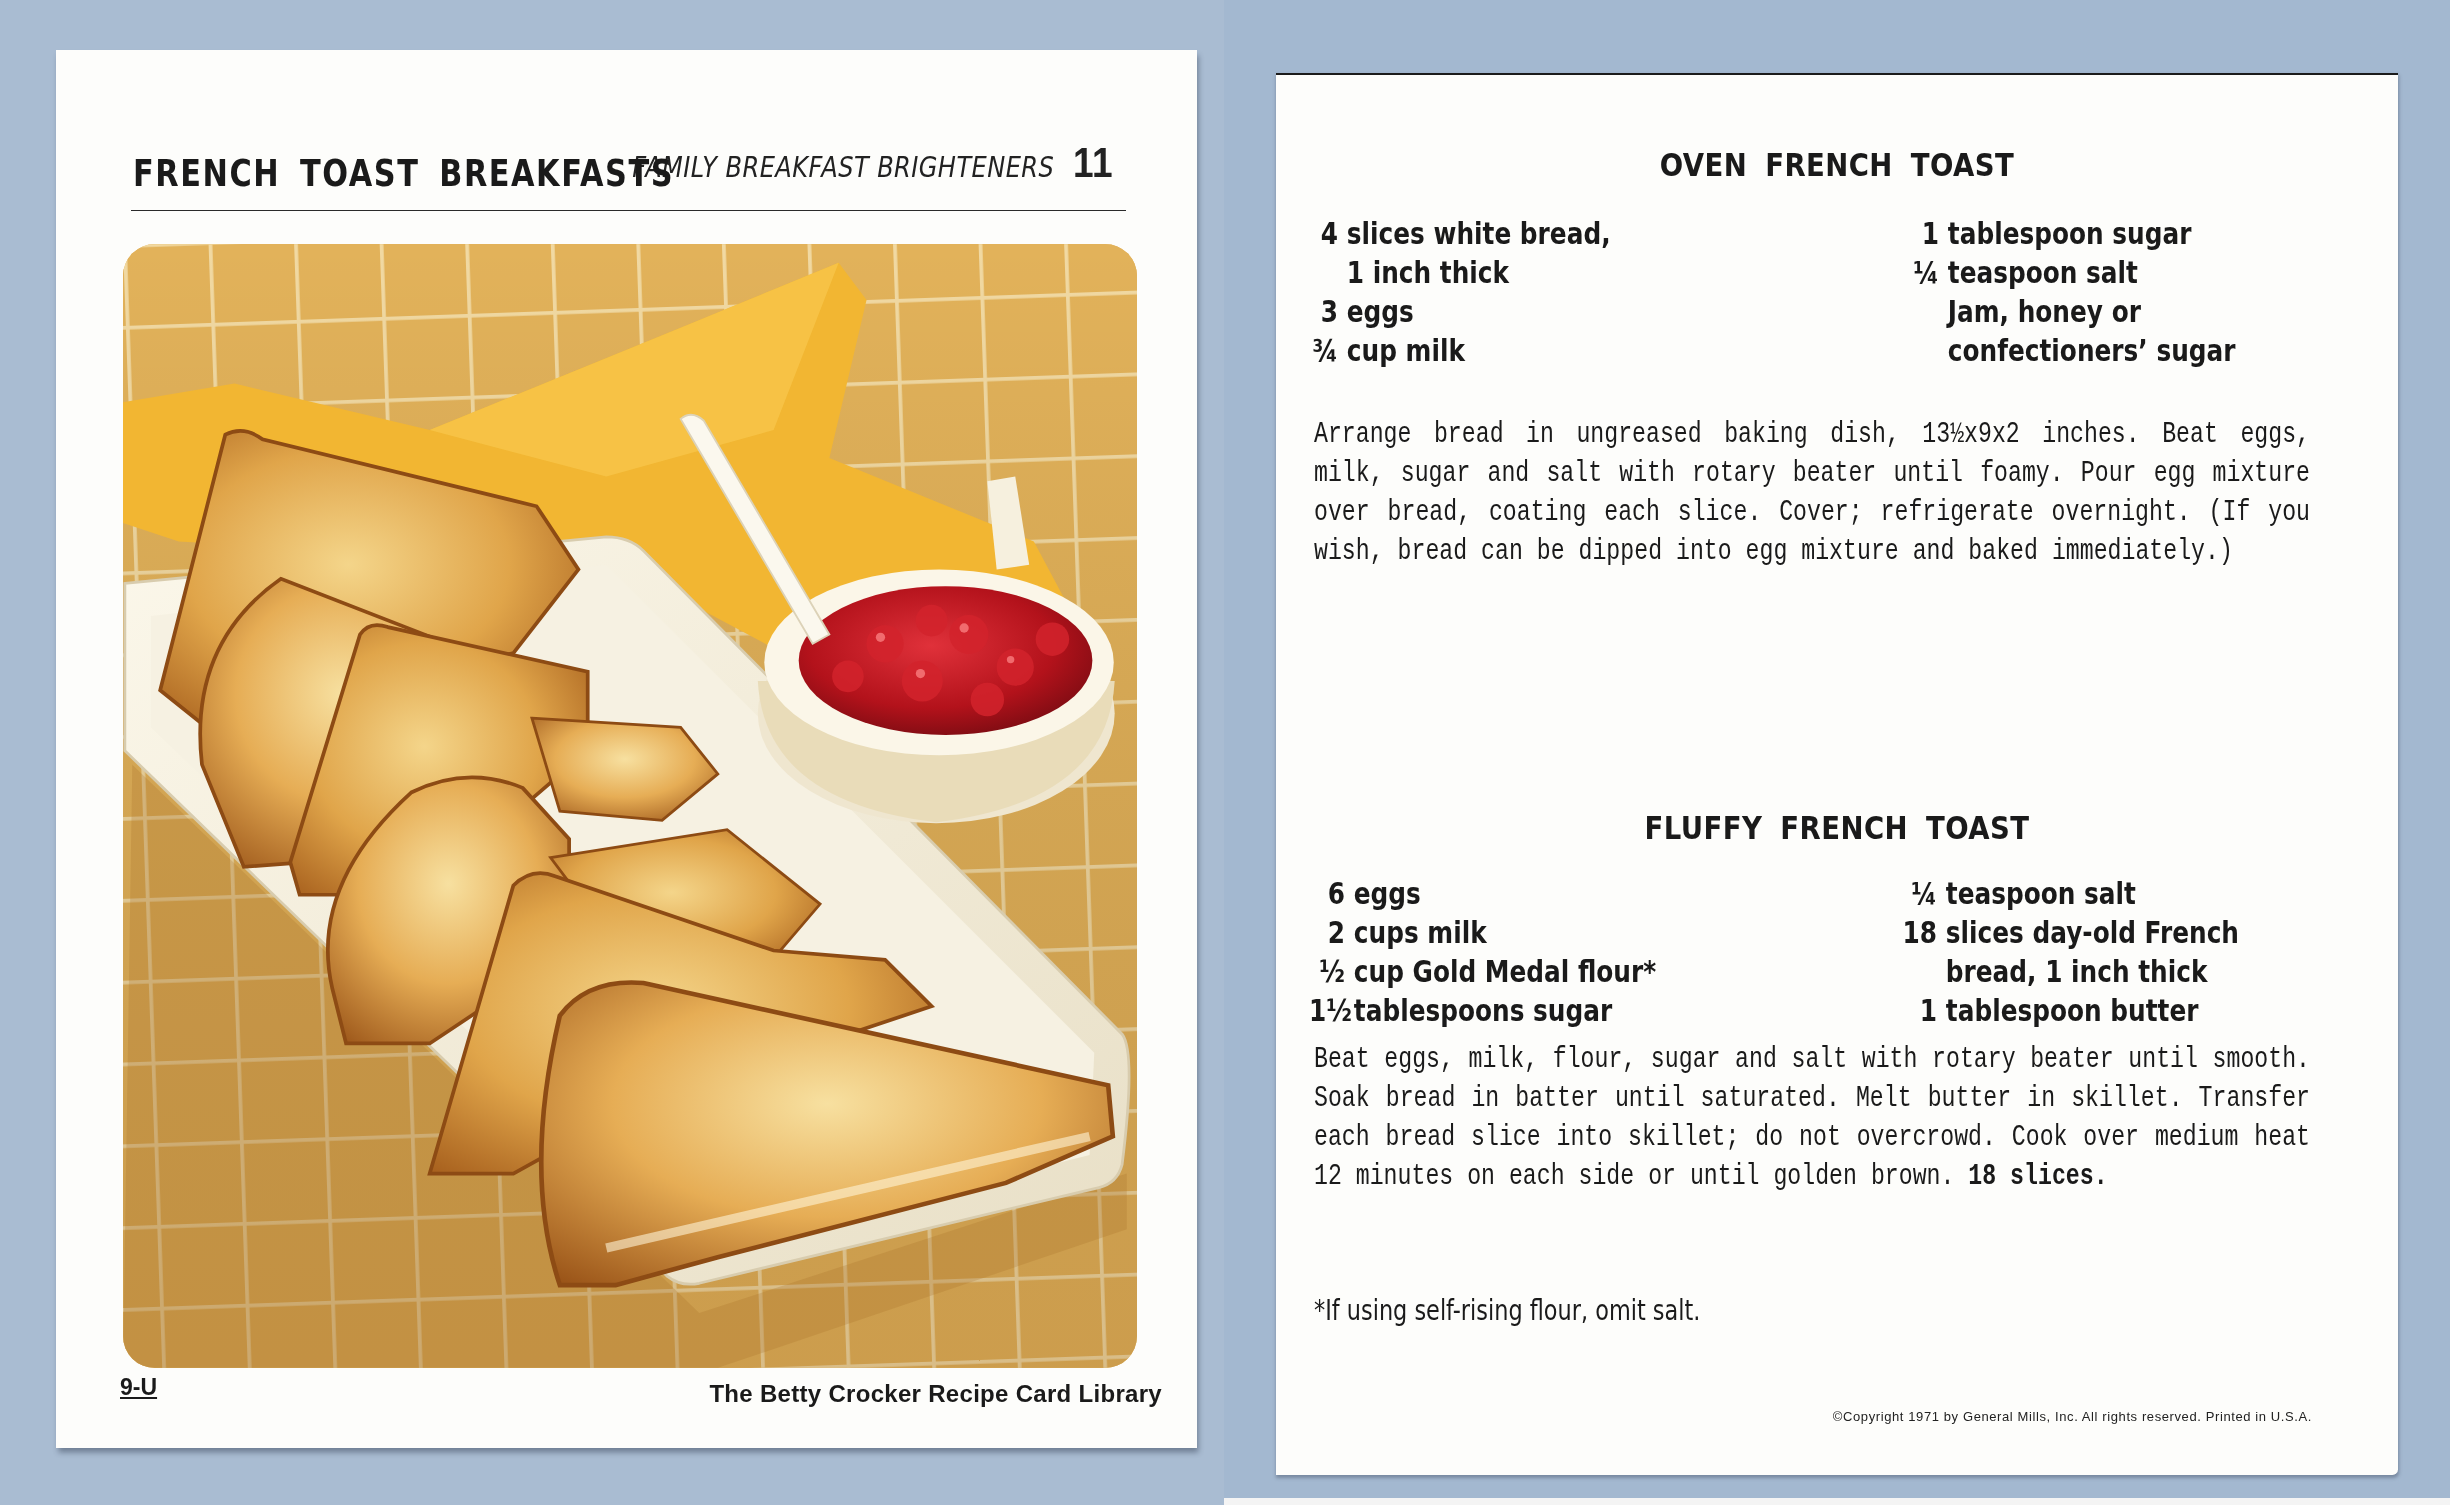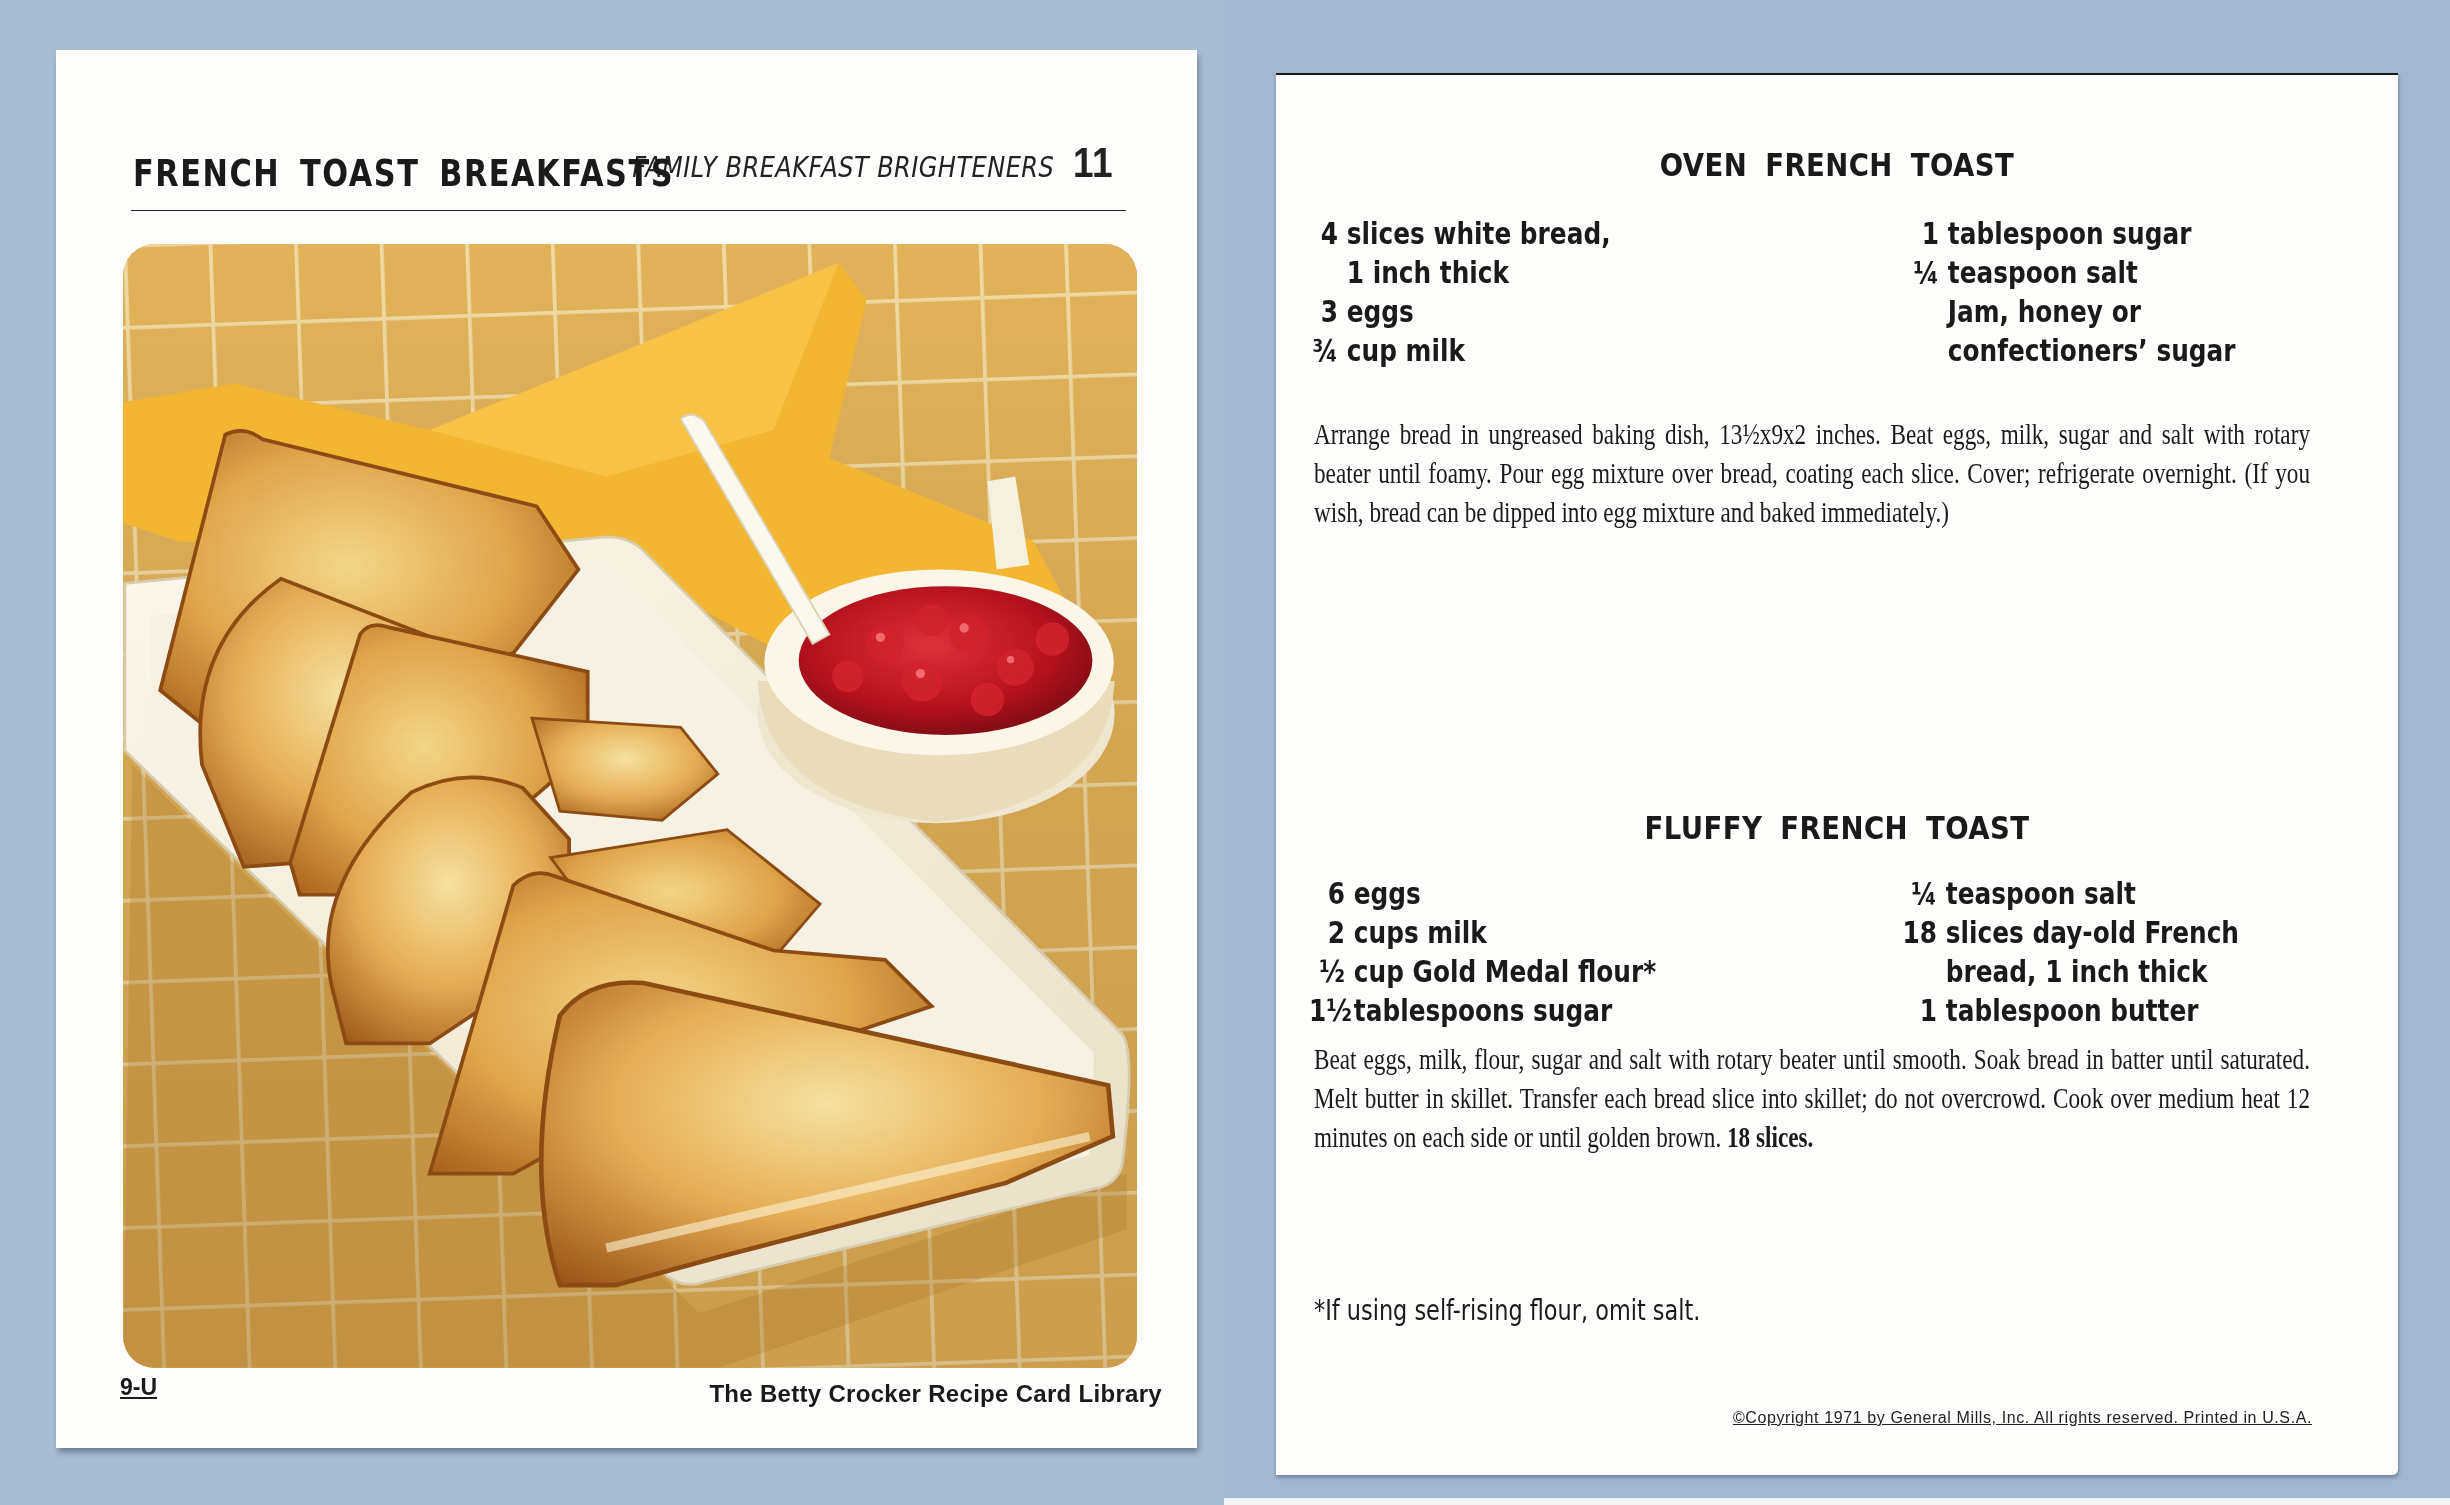--- a/index.html
+++ b/index.html
@@ -64,30 +64,30 @@
     left: 0; width: 1122px; text-align: center; font-size: 32px; font-weight: bold;
     font-family: "DejaVu Sans", sans-serif; word-spacing: 9.3px; letter-spacing: 0.5px;
     transform: scaleX(0.86);
   }
   .ing-col { position: absolute; font-weight: bold; font-size: 31px; line-height: 39px; font-family: "DejaVu Sans", sans-serif; }
   .ing-row { display: flex; white-space: nowrap; }
   .ing-row .qty { display: inline-block; text-align: right; width: 56px; padding-right: 11px; box-sizing: border-box; }
   .ing-col.narrow { transform: scaleX(0.8); transform-origin: left top; }
   .para {
     position: absolute; left: 38px; width: 996px; font-size: 29px; line-height: 39px;
-    text-align: justify; font-family: Liberation Serif, serif;
+    text-align: justify; font-family: Liberation Mono, monospace;
     transform-origin: left top;
   }
   .para b { font-weight: bold; }
   .para-inner { width: 1245px; transform: scaleX(0.8); transform-origin: left top; }
   .footnote {
     left: 38px; font-size: 28px; font-family: "DejaVu Sans", sans-serif; transform: scaleX(0.8); transform-origin: left;
   }
   .copyright {
-    right: 86px; top: 1334px; font-size: 16px; letter-spacing: 0.6px; color: #222; text-decoration: underline;
+    right: 86px; top: 1334px; font-size: 13px; letter-spacing: 0.6px; color: #222;
   }
 </style>
 </head>
 <body>
 
 <div class="bg-right"></div>
 <div class="bg-bottom-strip"></div>
 
 <div class="card card-left">
   <div class="abs series">

